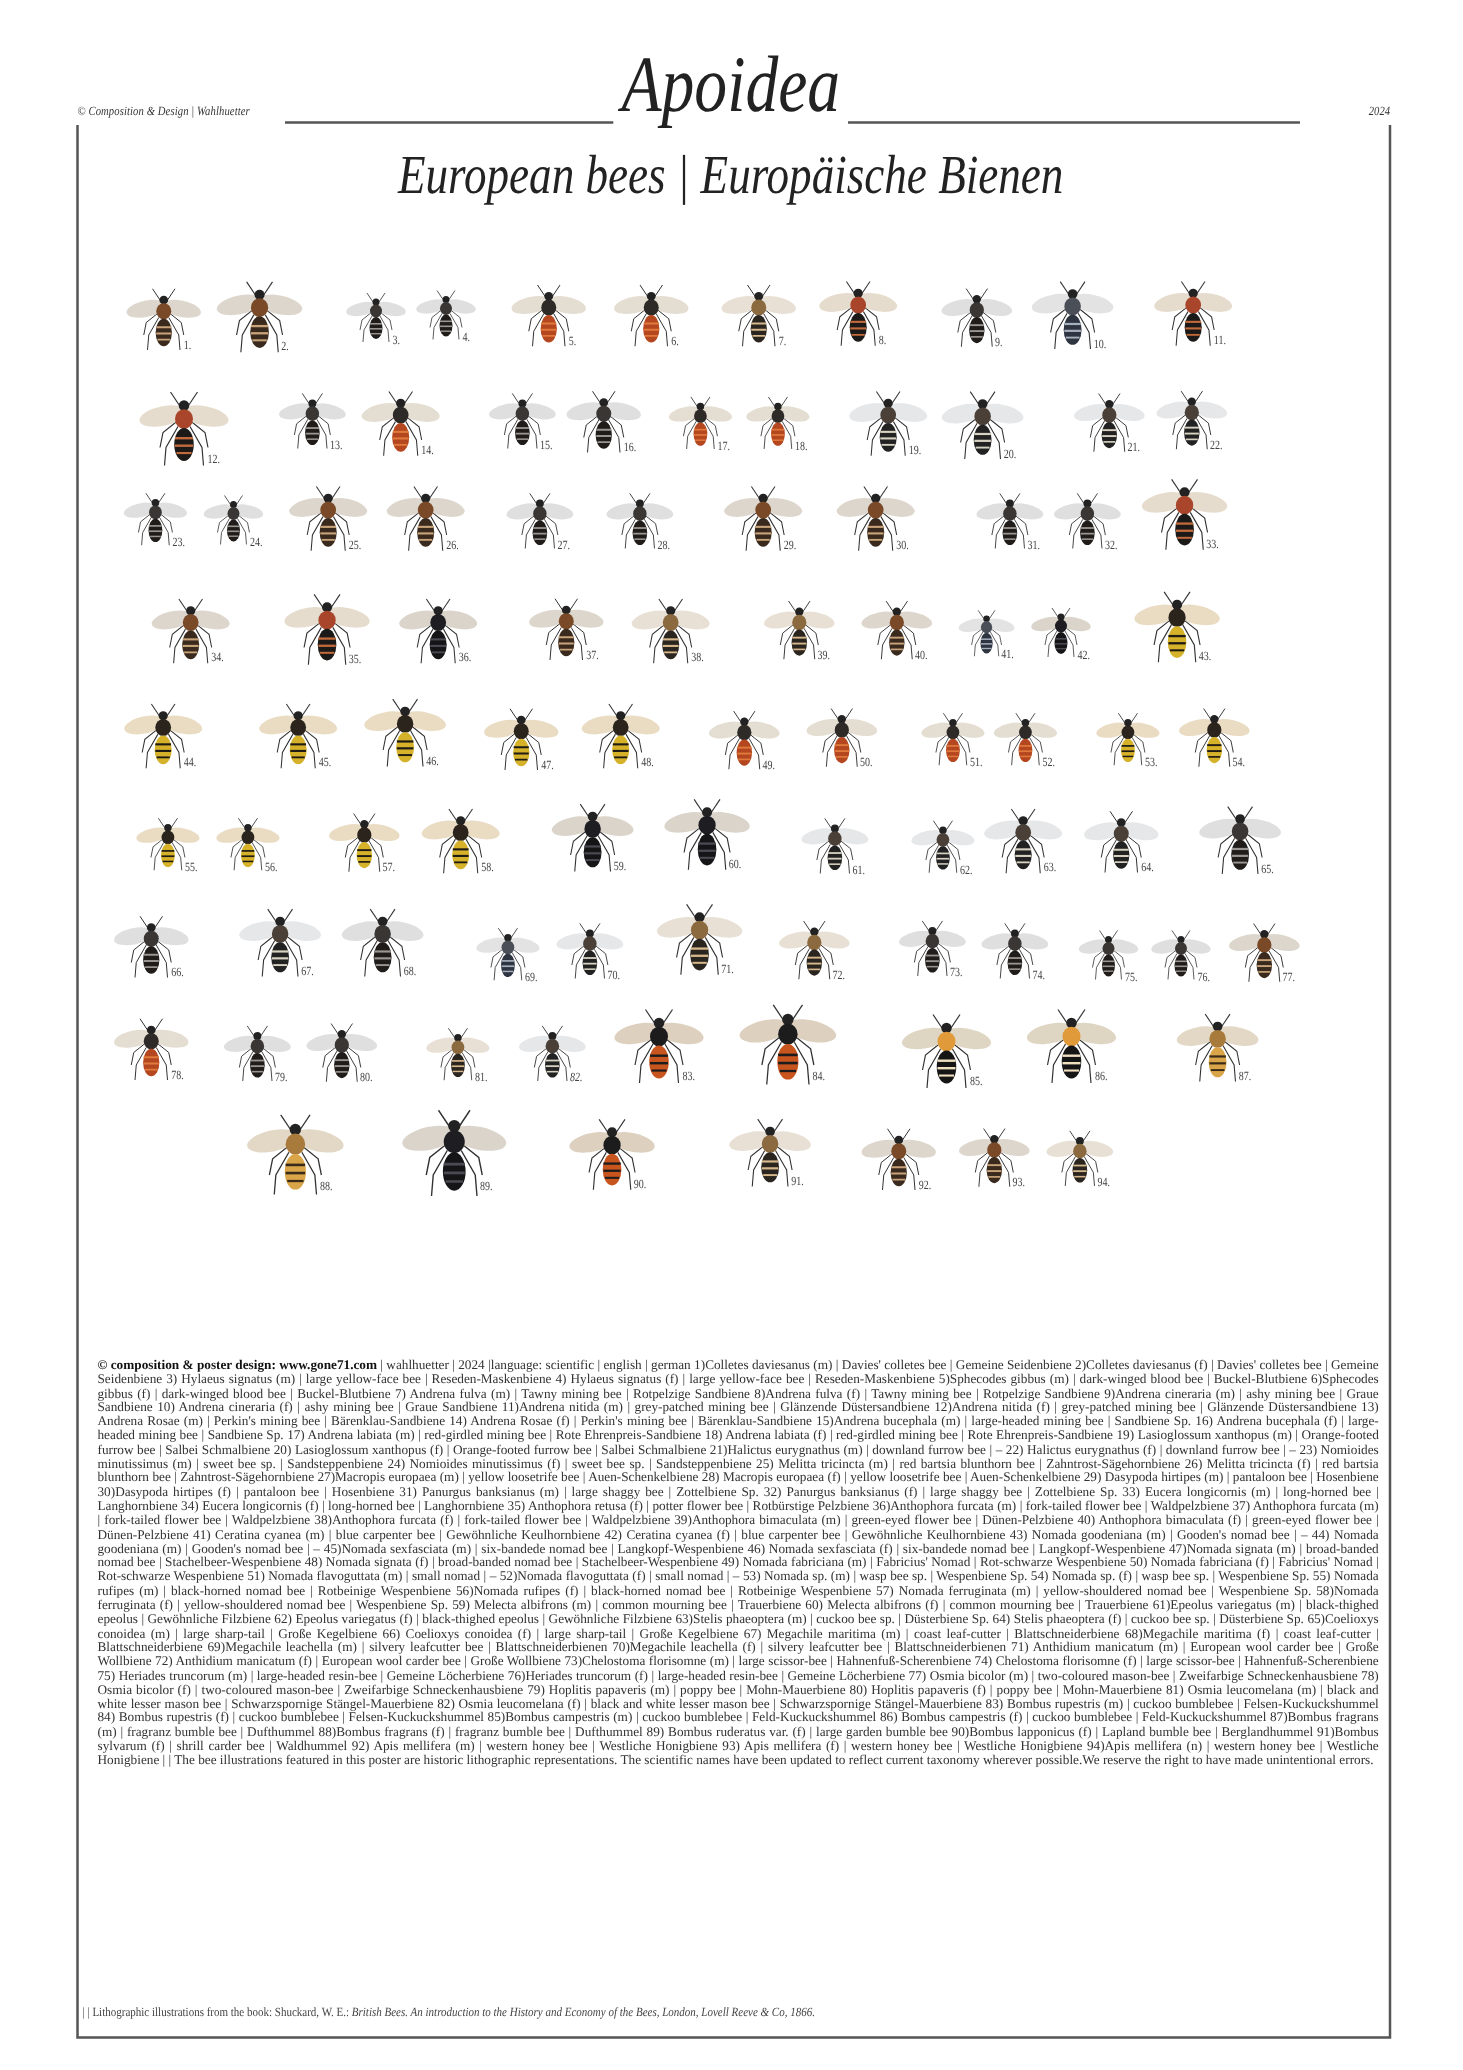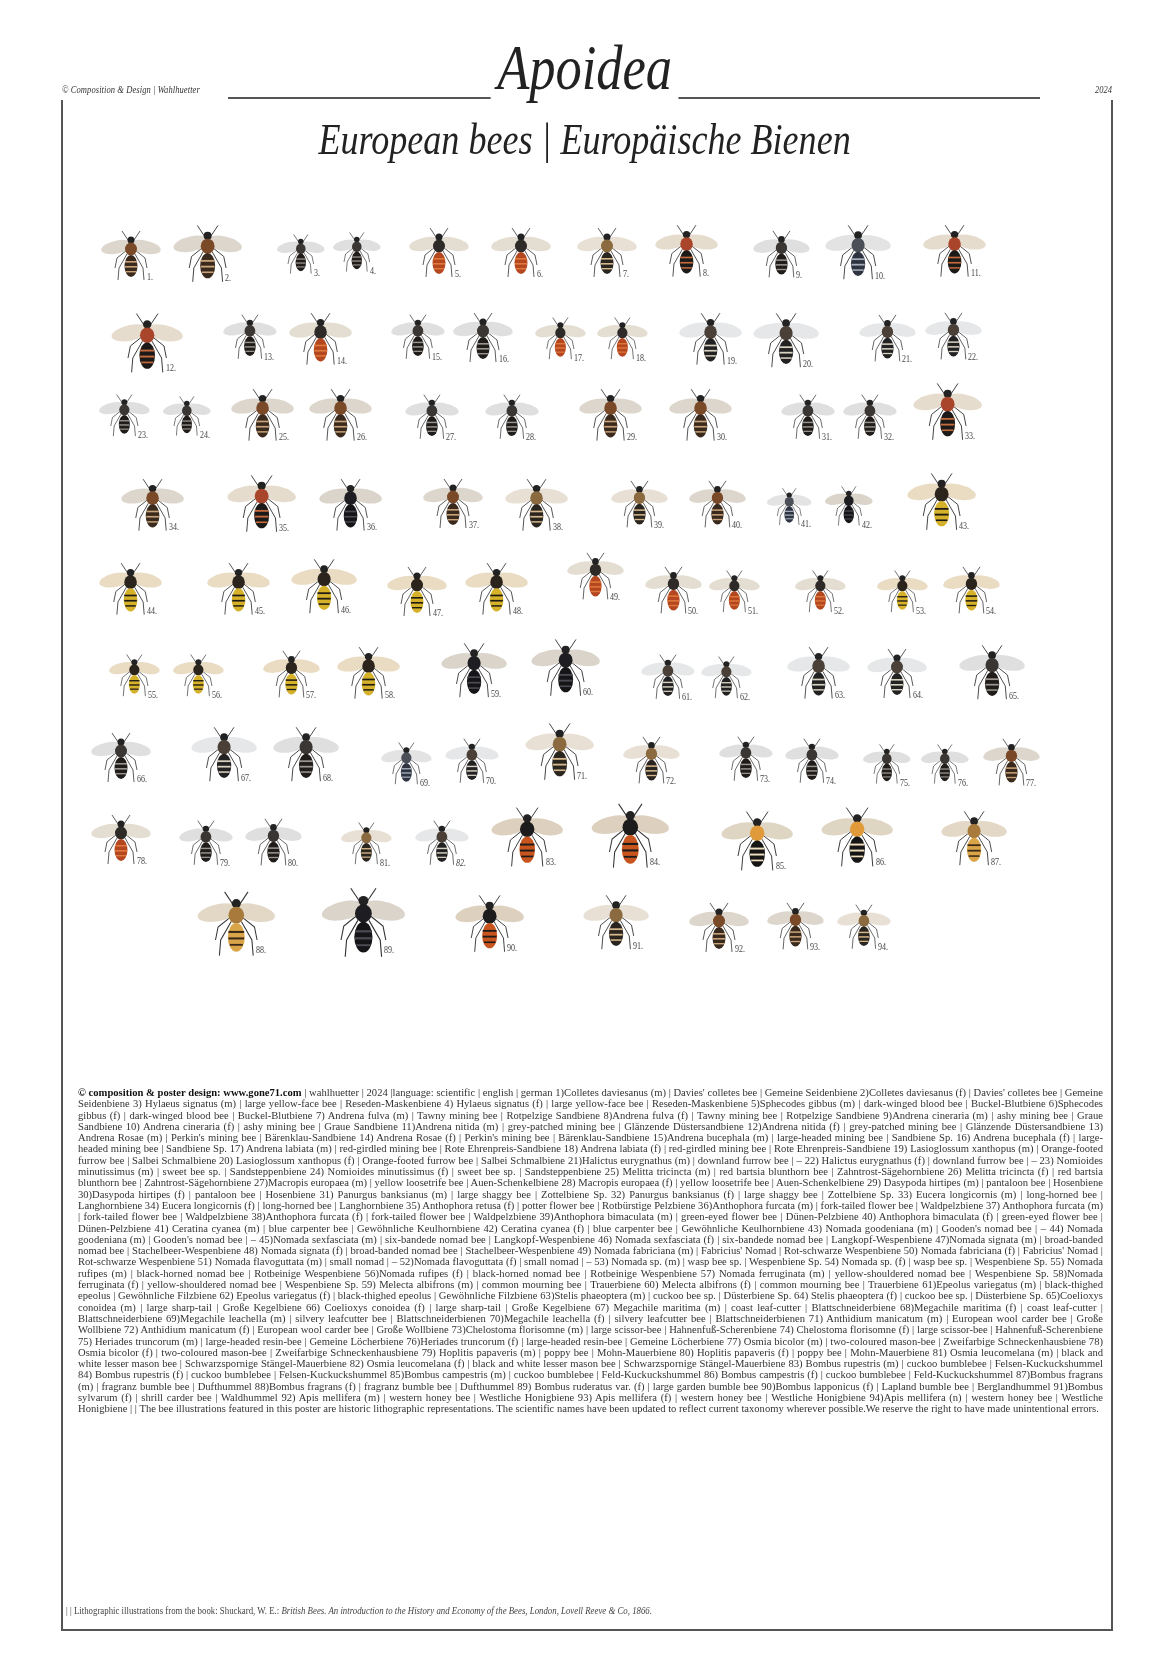--- a/index.html
+++ b/index.html
@@ -894,21 +894,21 @@
         </g>
         <ellipse cx="17" cy="19" rx="16" ry="6.5" fill="#e8d7bc" opacity="0.9" transform="rotate(-12 17 19)"></ellipse>
         <ellipse cx="45" cy="19" rx="16" ry="6.5" fill="#e8d7bc" opacity="0.9" transform="rotate(12 45 19)"></ellipse>
         <circle cx="31" cy="12" r="3.5" fill="#222"></circle>
         <ellipse cx="31" cy="21" rx="6" ry="6.5" fill="#2a241c"></ellipse>
         <ellipse cx="31" cy="38" rx="6.5" ry="11" fill="#d6b22a"></ellipse>
         <rect x="25" y="33" width="12" height="1.6" fill="#1e1a14"></rect>
         <rect x="25" y="38" width="12" height="1.6" fill="#1e1a14"></rect>
         <rect x="26" y="43" width="10" height="1.4" fill="#1e1a14"></rect>
       </svg><span class="num" style="left: 48.872px; top: 45.36px;">48.</span></div>
-    <div class="bee" style="left: 566px; top: 550px; width: 58.9px; height: 57px;"><svg width="58.9" height="57" viewBox="0 0 62 60">
+    <div class="bee" style="left: 566px; top: 566px; width: 58.9px; height: 57px;"><svg width="58.9" height="57" viewBox="0 0 62 60">
         <g stroke="#333" stroke-width="0.8" fill="none">
           <path d="M28 12 L22 3"></path>
           <path d="M34 12 L40 3"></path>
           <path d="M27 22 L17 30 L15 40"></path>
           <path d="M35 22 L45 30 L47 40"></path>
           <path d="M27 26 L19 40 L18 52"></path>
           <path d="M35 26 L43 40 L44 52"></path>
         </g>
         <ellipse cx="17" cy="19" rx="16" ry="6.5" fill="#e1d9cc" opacity="0.9" transform="rotate(-12 17 19)"></ellipse>
         <ellipse cx="45" cy="19" rx="16" ry="6.5" fill="#e1d9cc" opacity="0.9" transform="rotate(12 45 19)"></ellipse>
@@ -930,21 +930,21 @@
         </g>
         <ellipse cx="17" cy="19" rx="16" ry="6.5" fill="#e1d9cc" opacity="0.9" transform="rotate(-12 17 19)"></ellipse>
         <ellipse cx="45" cy="19" rx="16" ry="6.5" fill="#e1d9cc" opacity="0.9" transform="rotate(12 45 19)"></ellipse>
         <circle cx="31" cy="12" r="3.5" fill="#222"></circle>
         <ellipse cx="31" cy="21" rx="6" ry="6.5" fill="#2e2a28"></ellipse>
         <ellipse cx="31" cy="38" rx="6.5" ry="11" fill="#b4471f"></ellipse>
         <rect x="25" y="33" width="12" height="1.6" fill="#e07a3c"></rect>
         <rect x="25" y="38" width="12" height="1.6" fill="#e07a3c"></rect>
         <rect x="26" y="43" width="10" height="1.4" fill="#e07a3c"></rect>
       </svg><span class="num" style="left: 44.408px; top: 41.04px;">50.</span></div>
-    <div class="bee" style="left: 708px; top: 568px; width: 52.7px; height: 51px; text-align: center;"><svg width="52.699999999999996" height="51" viewBox="0 0 62 60">
+    <div class="bee" style="left: 736px; top: 568px; width: 52.7px; height: 51px; text-align: center;"><svg width="52.699999999999996" height="51" viewBox="0 0 62 60">
         <g stroke="#333" stroke-width="0.8" fill="none">
           <path d="M28 12 L22 3"></path>
           <path d="M34 12 L40 3"></path>
           <path d="M27 22 L17 30 L15 40"></path>
           <path d="M35 22 L45 30 L47 40"></path>
           <path d="M27 26 L19 40 L18 52"></path>
           <path d="M35 26 L43 40 L44 52"></path>
         </g>
         <ellipse cx="17" cy="19" rx="16" ry="6.5" fill="#e1d9cc" opacity="0.9" transform="rotate(-12 17 19)"></ellipse>
         <ellipse cx="45" cy="19" rx="16" ry="6.5" fill="#e1d9cc" opacity="0.9" transform="rotate(12 45 19)"></ellipse>
@@ -1128,21 +1128,21 @@
         </g>
         <ellipse cx="17" cy="19" rx="16" ry="6.5" fill="#e2e4e6" opacity="0.9" transform="rotate(-12 17 19)"></ellipse>
         <ellipse cx="45" cy="19" rx="16" ry="6.5" fill="#e2e4e6" opacity="0.9" transform="rotate(12 45 19)"></ellipse>
         <circle cx="31" cy="12" r="3.5" fill="#222"></circle>
         <ellipse cx="31" cy="21" rx="6" ry="6.5" fill="#4a4038"></ellipse>
         <ellipse cx="31" cy="38" rx="6.5" ry="11" fill="#222"></ellipse>
         <rect x="25" y="33" width="12" height="1.6" fill="#d8d2c2"></rect>
         <rect x="25" y="38" width="12" height="1.6" fill="#d8d2c2"></rect>
         <rect x="26" y="43" width="10" height="1.4" fill="#d8d2c2"></rect>
       </svg><span class="num" style="left: 42.176px; top: 38.88px;">61.</span></div>
-    <div class="bee" style="left: 700px; top: 654px; width: 52.7px; height: 51px;"><svg width="52.699999999999996" height="51" viewBox="0 0 62 60">
+    <div class="bee" style="left: 728px; top: 654px; width: 52.7px; height: 51px;"><svg width="52.699999999999996" height="51" viewBox="0 0 62 60">
         <g stroke="#333" stroke-width="0.8" fill="none">
           <path d="M28 12 L22 3"></path>
           <path d="M34 12 L40 3"></path>
           <path d="M27 22 L17 30 L15 40"></path>
           <path d="M35 22 L45 30 L47 40"></path>
           <path d="M27 26 L19 40 L18 52"></path>
           <path d="M35 26 L43 40 L44 52"></path>
         </g>
         <ellipse cx="17" cy="19" rx="16" ry="6.5" fill="#e2e4e6" opacity="0.9" transform="rotate(-12 17 19)"></ellipse>
         <ellipse cx="45" cy="19" rx="16" ry="6.5" fill="#e2e4e6" opacity="0.9" transform="rotate(12 45 19)"></ellipse>

